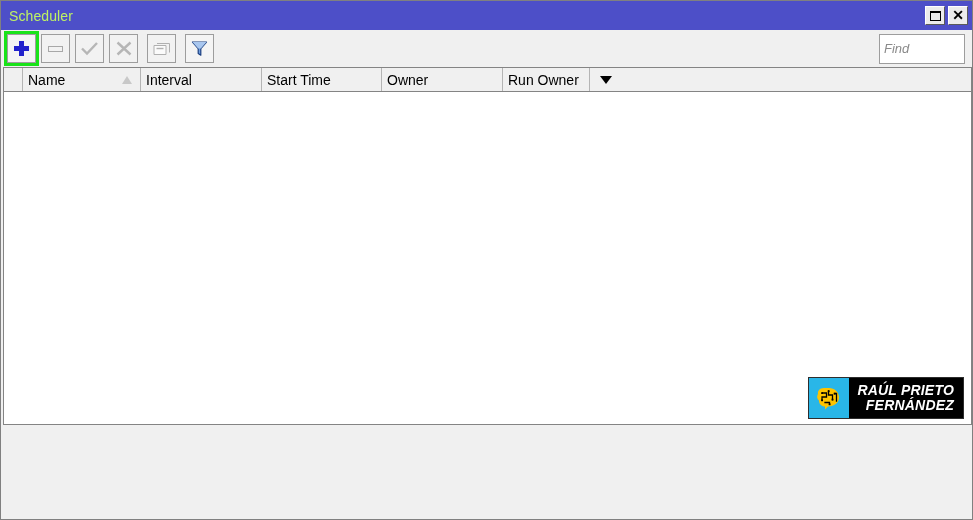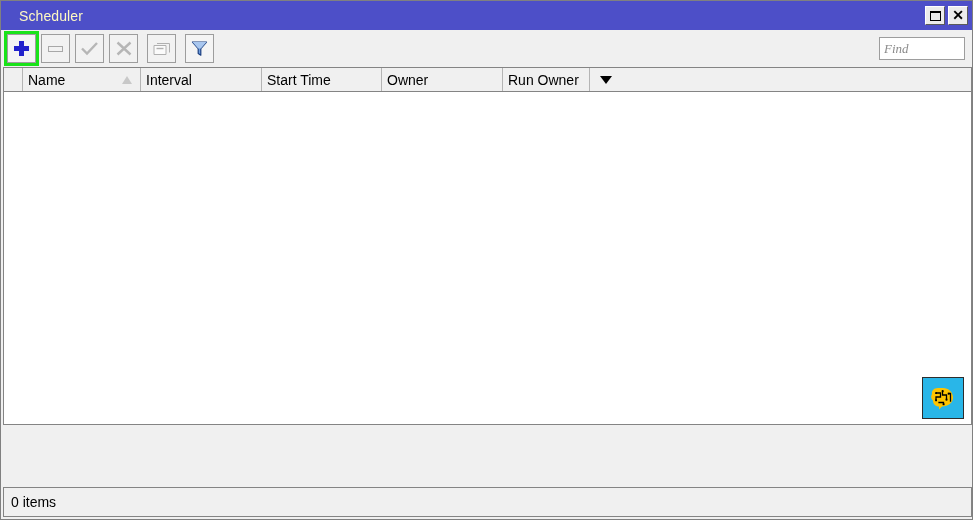--- a/index.html
+++ b/index.html
@@ -27,23 +27,23 @@
     position: absolute;
     left: 0; top: 0;
     width: 973px;
     height: 29px;
     background: #4d4fc8;
     display: flex;
     align-items: center;
     box-sizing: border-box;
   }
   .title-text {
-    color: #fef9c3;
-    font-size: 14px;
-    padding-left: 18px;
+    color: #bef264;
+    font-size: 14px;
+    padding-left: 8px;
     letter-spacing: 0.1px;
     white-space: nowrap;
   }
   .title-spacer { flex: 1; }
   .win-buttons {
     display: flex;
     align-items: center;
     gap: 3px;
     padding-right: 6px;
   }
@@ -132,25 +132,25 @@
   .x-icon { width: 16px; height: 15px; }
   .card-icon { width: 18px; height: 14px; }
   .funnel-icon { width: 17px; height: 17px; }
 
   .find-wrap {
     margin-left: auto;
     margin-right: 9px;
   }
   .find-box {
     width: 86px;
-    height: 23px;
+    height: 30px;
     background: #ffffff;
     border: 1px solid #9d9d9d;
     box-sizing: border-box;
-    font-family: Liberation Serif, serif;
+    font-family: Liberation Sans, sans-serif;
     font-size: 13px;
     font-style: italic;
     color: #8a8a8a;
     padding: 0 4px;
     outline: none;
   }
   .find-box::placeholder { color: #8a8a8a; font-style: italic; opacity: 1; }
 
   
   .table-area {
@@ -370,20 +370,21 @@
           <g fill="#000000">
             <rect x="6.2" y="8.2" width="1.8" height="1.8"></rect>
             <rect x="12.8" y="6.3" width="1.8" height="1.8"></rect>
             <rect x="18.8" y="8.8" width="1.8" height="1.8"></rect>
             <rect x="16.6" y="14.7" width="1.8" height="1.8"></rect>
             <rect x="13.7" y="19.4" width="1.8" height="1.8"></rect>
             <rect x="6.2" y="15.4" width="1.8" height="1.8"></rect>
           </g>
         </svg>
       </div>
+      <div class="wm-text">
+        <span>RAÚL PRIETO</span>
+        <span>FERNÁNDEZ</span>
+      </div>
     </div>
   </div>
 
-  <div class="statusbar">
-    <span>0 items</span>
-  </div>
 
 </div>
 
 </body></html>

